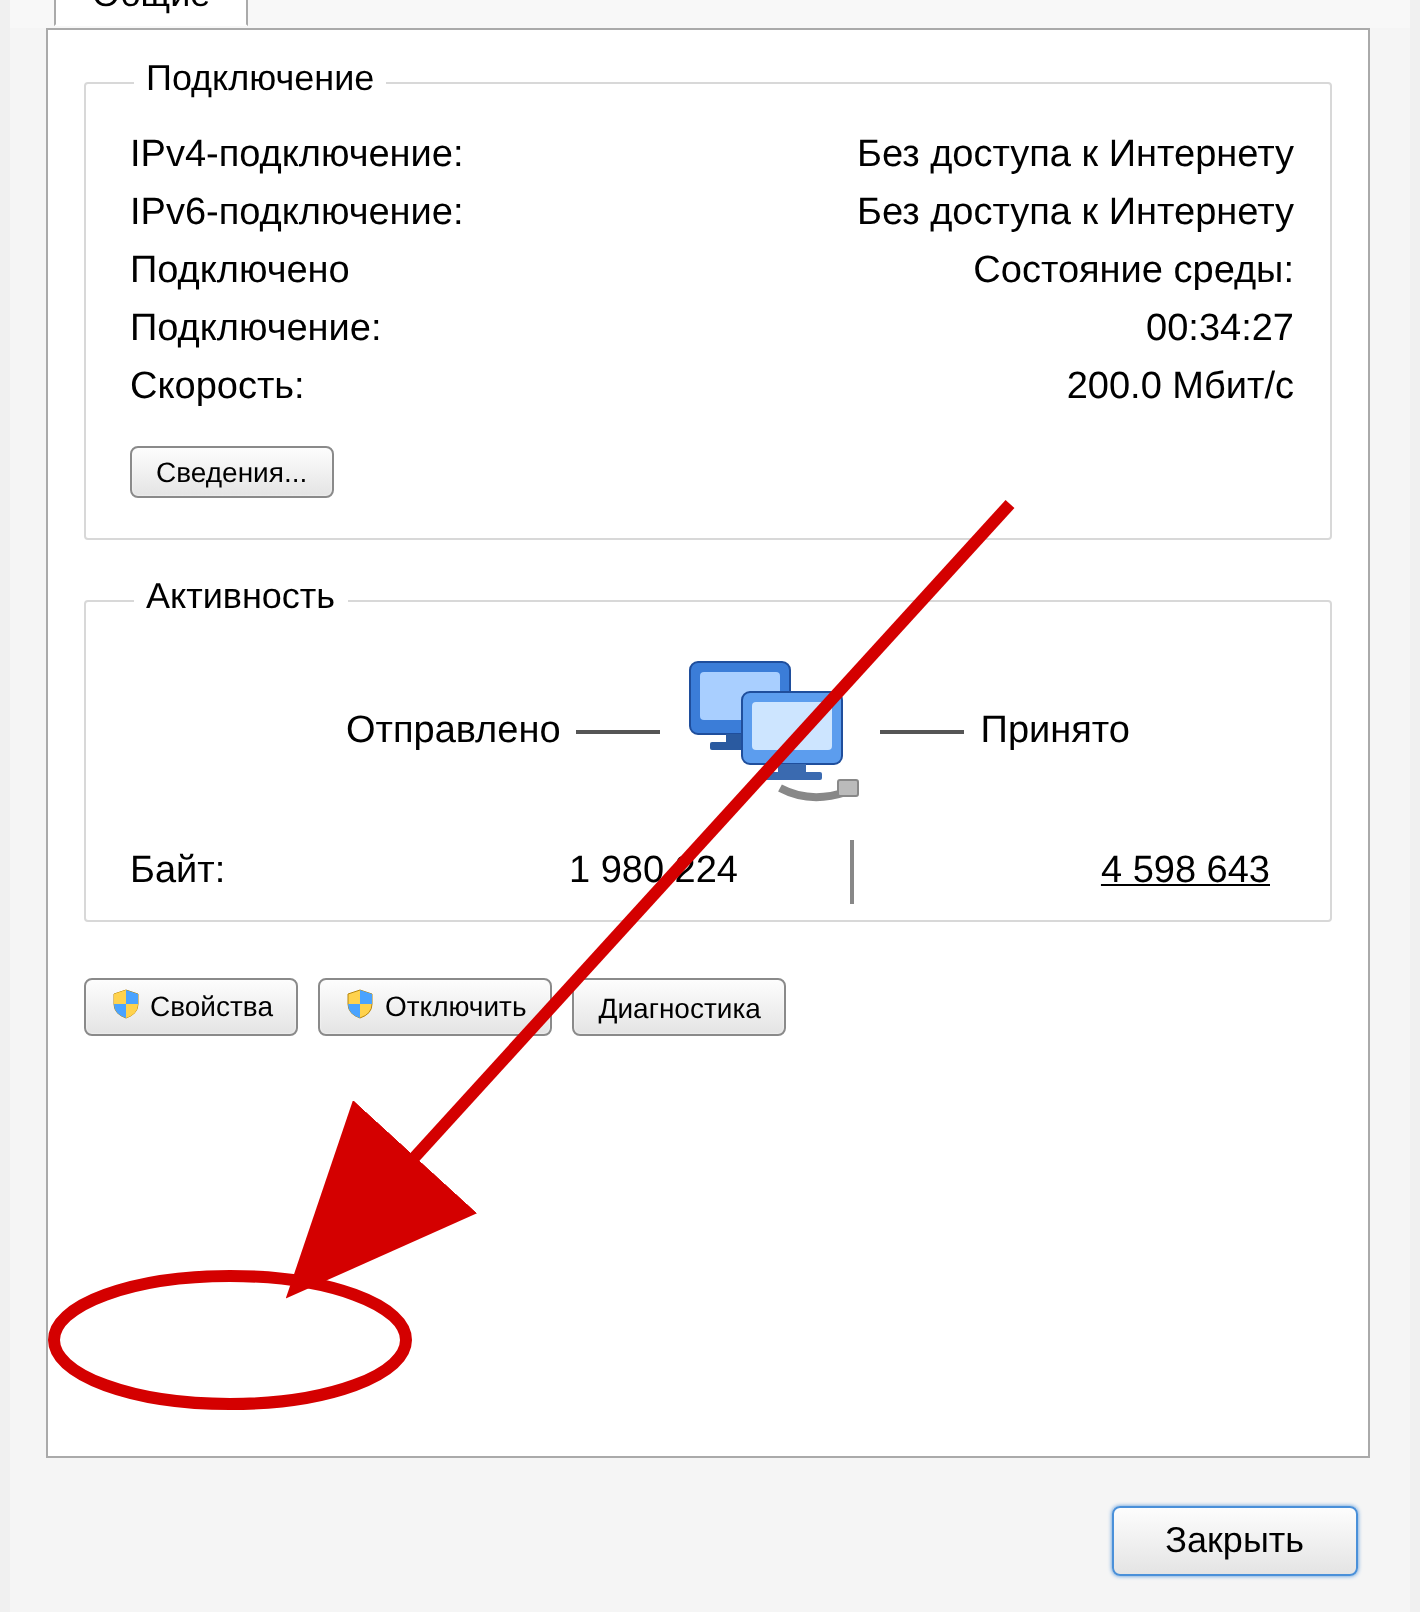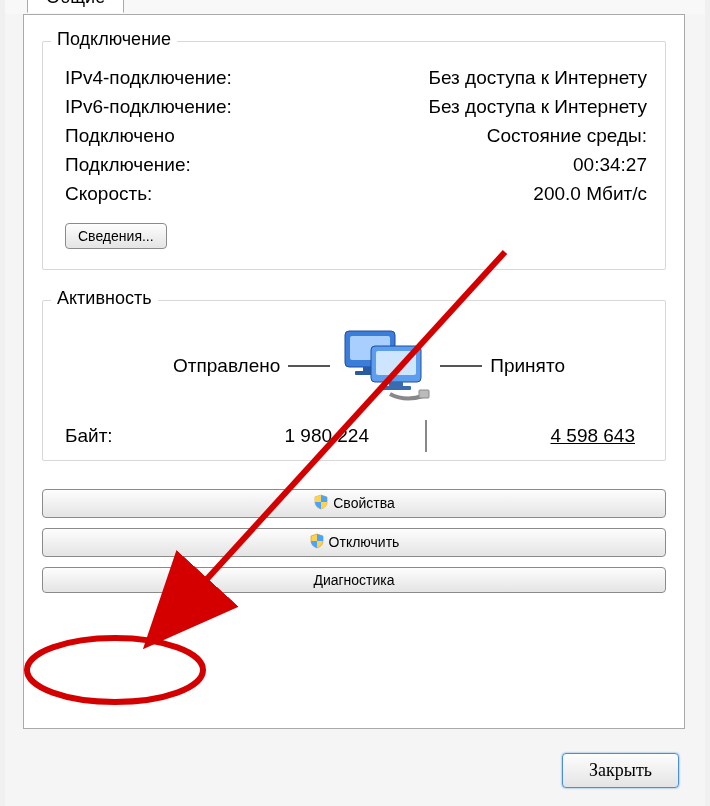--- a/index.html
+++ b/index.html
@@ -52,21 +52,21 @@
     .group {
       border: 1px solid #d8d8d8;
       border-radius: 2px;
       position: relative;
       margin-top: 10px;
       padding: 18px 18px 14px 22px;
     }
     .group-label {
       position: absolute;
       top: -13px;
-      left: 8px;
+      left: 24px;
       background: #fff;
       padding: 0 6px;
       font-size: 18px;
     }
     .row {
       display: flex;
       justify-content: space-between;
       margin: 7px 0;
       font-size: 19px;
     }
@@ -145,34 +145,33 @@
     .bytes-row .recv {
       flex: 1;
       text-align: right;
       padding-right: 12px;
       text-decoration: underline;
     }
     .action-buttons {
       display: flex;
       gap: 10px;
       margin-top: 28px;
-      flex-direction: column;
     }
     .bottom-row {
       position: absolute;
       bottom: 18px;
       right: 26px;
     }
     .close-btn {
       border: 1px solid #4a90d9;
       background: linear-gradient(#fdfdfd, #e4e4e4);
       border-radius: 4px;
       padding: 6px 26px;
       font-size: 18px;
-      font-family: Liberation Serif, serif;
+      font-family: Liberation Sans, sans-serif;
       box-shadow: 0 0 2px #4a90d9;
       cursor: pointer;
     }
     
     .annot {
       position: absolute;
       pointer-events: none;
       z-index: 10;
     }
   </style>

